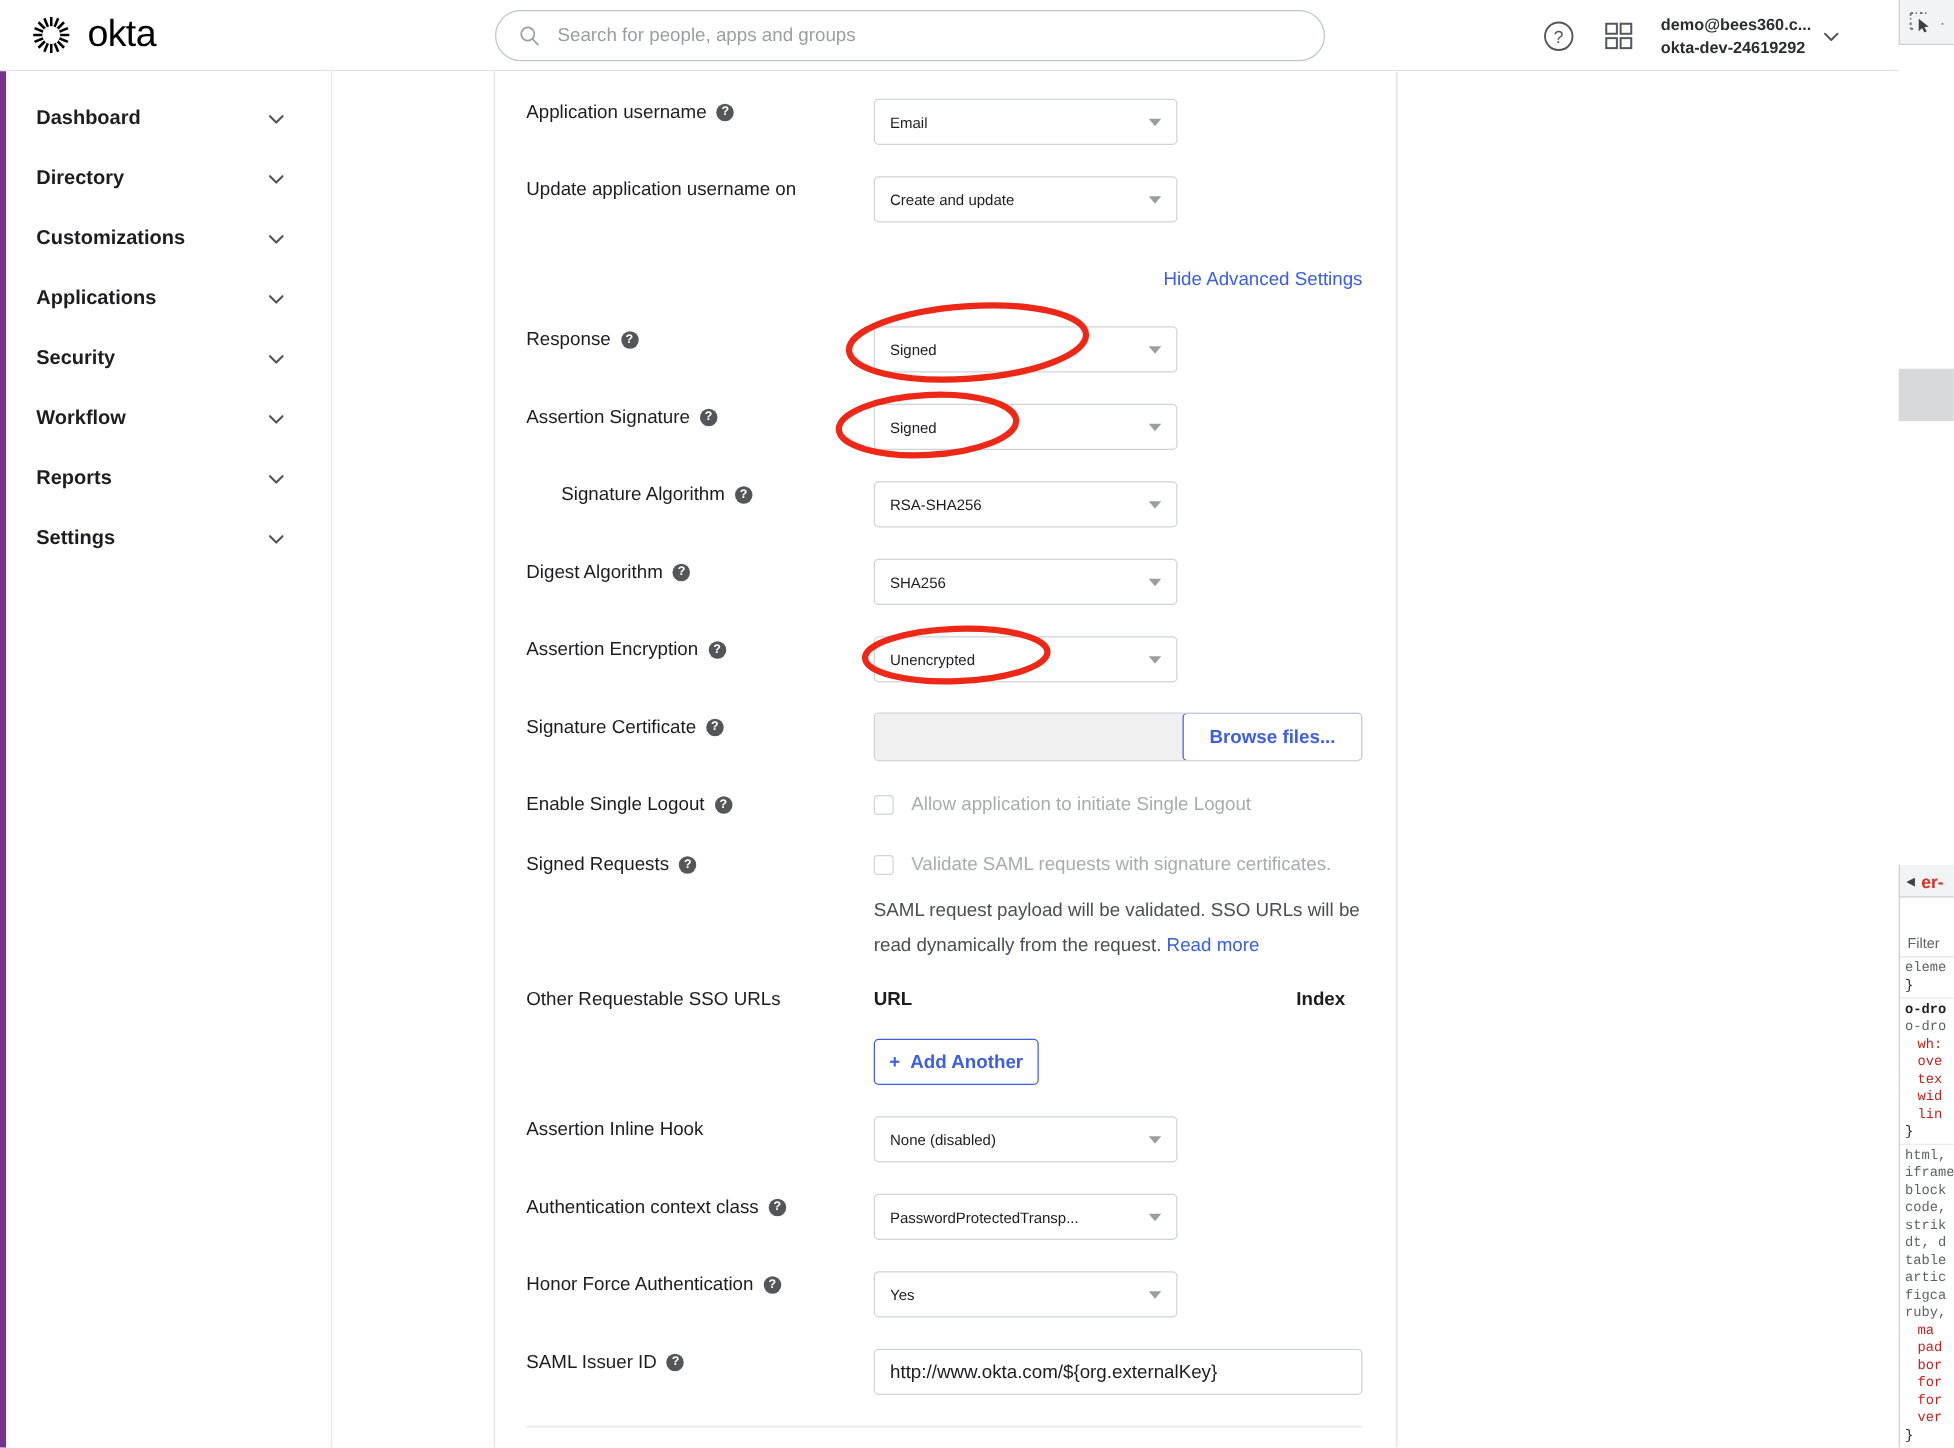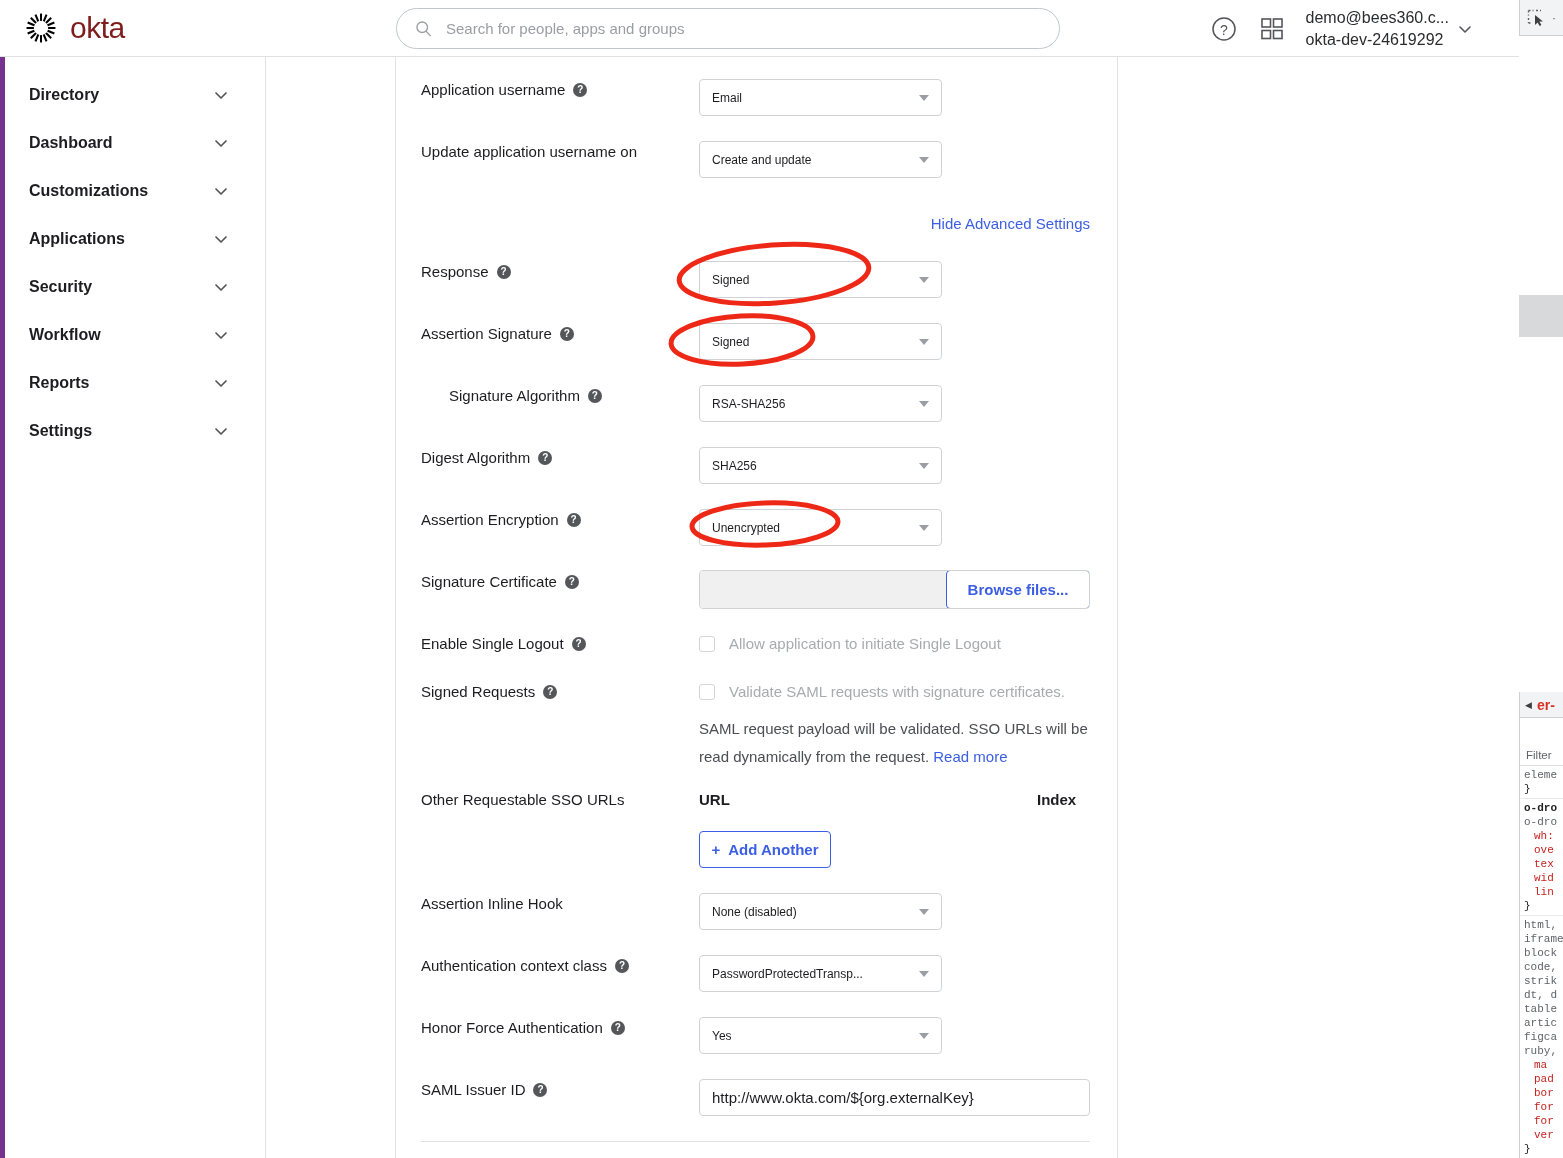--- a/index.html
+++ b/index.html
@@ -15,41 +15,41 @@
   
   #app-header {
     position: absolute; top: 0; left: 0;
     width: 1519px; height: 57px;
     background: #fff;
     border-bottom: 1px solid #dfe1e2;
     display: flex; align-items: center;
   }
   #brand { display: flex; align-items: center; gap: 12px; margin-left: 24px; width: 330px; }
   #okta-mark { width: 34px; height: 34px; flex: 0 0 34px; }
-  #okta-wordmark { font-size: 30px; font-weight: 400; letter-spacing: -0.5px; color: #7f1d1d; line-height: 1; }
+  #okta-wordmark { font-size: 30px; font-weight: 400; letter-spacing: -0.5px; color: #000000; line-height: 1; }
 
   #search-wrap {
     position: absolute; left: 396px; top: 8px;
     width: 664px; height: 41px;
     border: 1px solid #c1c6cb; border-radius: 22px;
     display: flex; align-items: center; padding: 0 18px; gap: 12px;
     background: #fff;
   }
   #search-input {
     border: 0; outline: 0; flex: 1; font-size: 15px;
     font-family: "Liberation Sans", sans-serif; color: #4c4e53; background: transparent;
   }
   #search-input::placeholder { color: #9a9ea3; }
 
   #header-right {
     position: absolute; right: 46px; top: 0; height: 57px;
     display: flex; align-items: center; gap: 20px;
   }
   .hdr-icon { width: 28px; height: 28px; display: flex; align-items: center; justify-content: center; cursor: pointer; }
-  #account-block { line-height: 1.35; font-size: 16px; color: #2b2c2e; text-align: left; }
+  #account-block { line-height: 1.35; font-size: 13px; color: #2b2c2e; text-align: left; font-weight: bold; }
   #chev-account { margin-left: 8px; }
 
   
   #devtools-top {
     position: absolute; top: 0; right: 0; width: 44px; height: 36px;
     background: #f1f3f4; border-left: 1px solid #cdd0d2; border-bottom: 1px solid #cdd0d2;
     display: flex; align-items: center; padding-left: 6px;
   }
 
   
@@ -251,27 +251,27 @@
   <svg width="20" height="20" viewBox="0 0 20 20">
     <path d="M2.5 2.5 h5 M10 2.5 h5 M2.5 2.5 v5 M2.5 10 v5 M2.5 15 h4" stroke="#5f6368" stroke-width="1.4" fill="none" stroke-dasharray="2 2"></path>
     <path d="M9 7 L9 17 L11.6 14.4 L13.6 18 L15.4 17 L13.4 13.6 L17 13.4 Z" fill="#3c4043"></path>
   </svg>
   <span style="color:#5f6368;font-size:12px;margin-left:6px;">·</span>
 </div>
 
 <div id="purple-rail"></div>
 <nav id="sidebar">
   <div class="nav-item">
+    <span class="nav-label">Dashboard</span>
+    <svg width="16" height="16" viewBox="0 0 16 16">
+        <polyline points="3,6 8,11 13,6" fill="none" stroke="#55565a" stroke-width="1.7" stroke-linecap="round" stroke-linejoin="round"></polyline>
+      </svg>
+  </div>
+  <div class="nav-item">
     <span class="nav-label">Directory</span>
-    <svg width="16" height="16" viewBox="0 0 16 16">
-        <polyline points="3,6 8,11 13,6" fill="none" stroke="#55565a" stroke-width="1.7" stroke-linecap="round" stroke-linejoin="round"></polyline>
-      </svg>
-  </div>
-  <div class="nav-item">
-    <span class="nav-label">Dashboard</span>
     <svg width="16" height="16" viewBox="0 0 16 16">
         <polyline points="3,6 8,11 13,6" fill="none" stroke="#55565a" stroke-width="1.7" stroke-linecap="round" stroke-linejoin="round"></polyline>
       </svg>
   </div>
   <div class="nav-item">
     <span class="nav-label">Customizations</span>
     <svg width="16" height="16" viewBox="0 0 16 16">
         <polyline points="3,6 8,11 13,6" fill="none" stroke="#55565a" stroke-width="1.7" stroke-linecap="round" stroke-linejoin="round"></polyline>
       </svg>
   </div>

